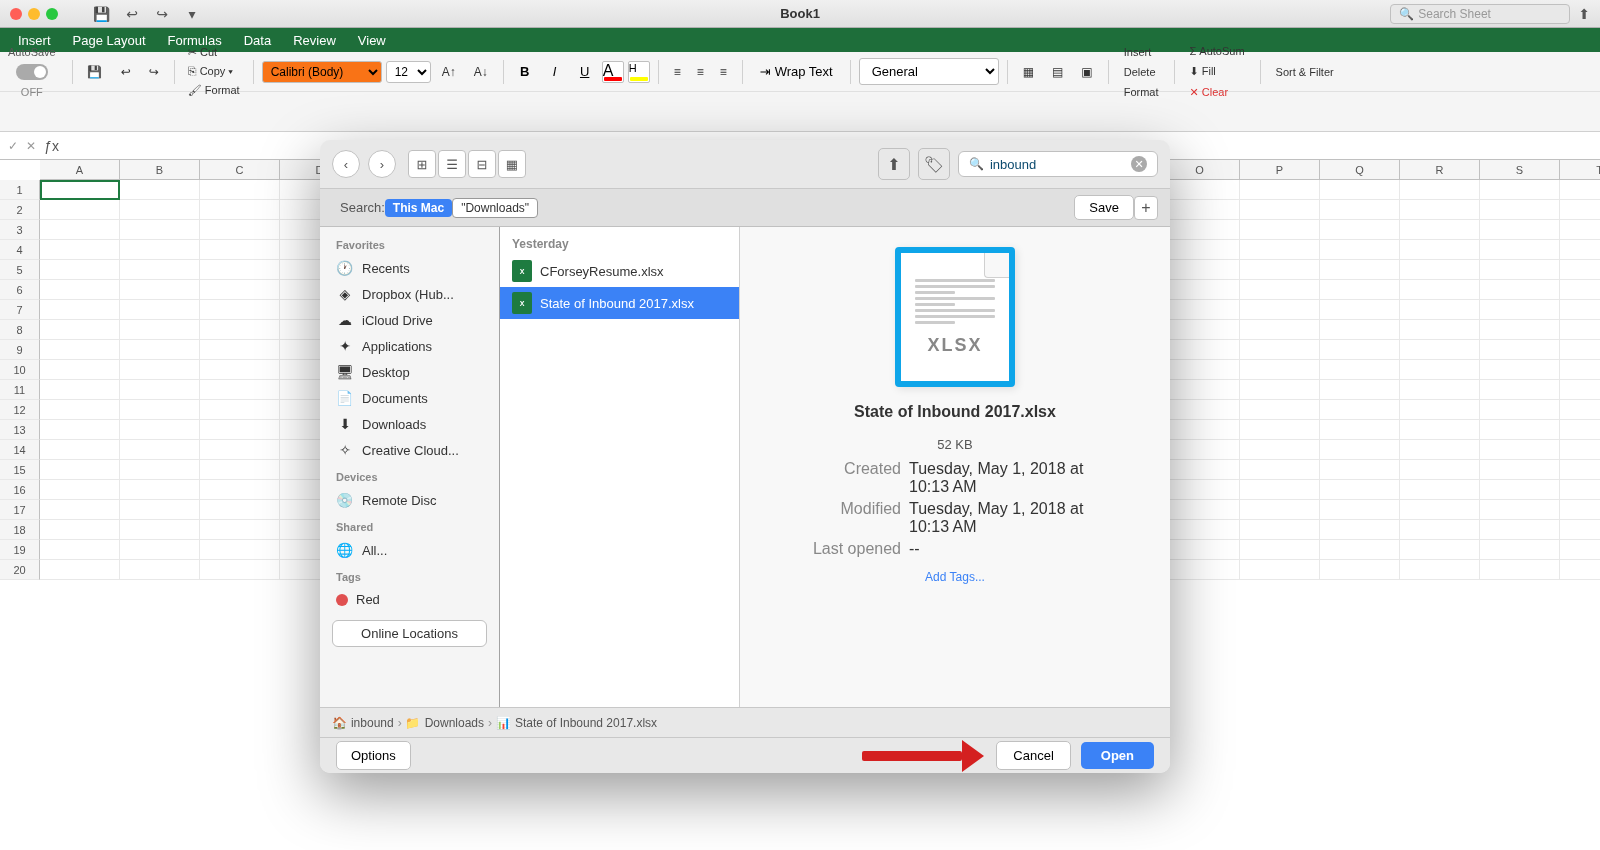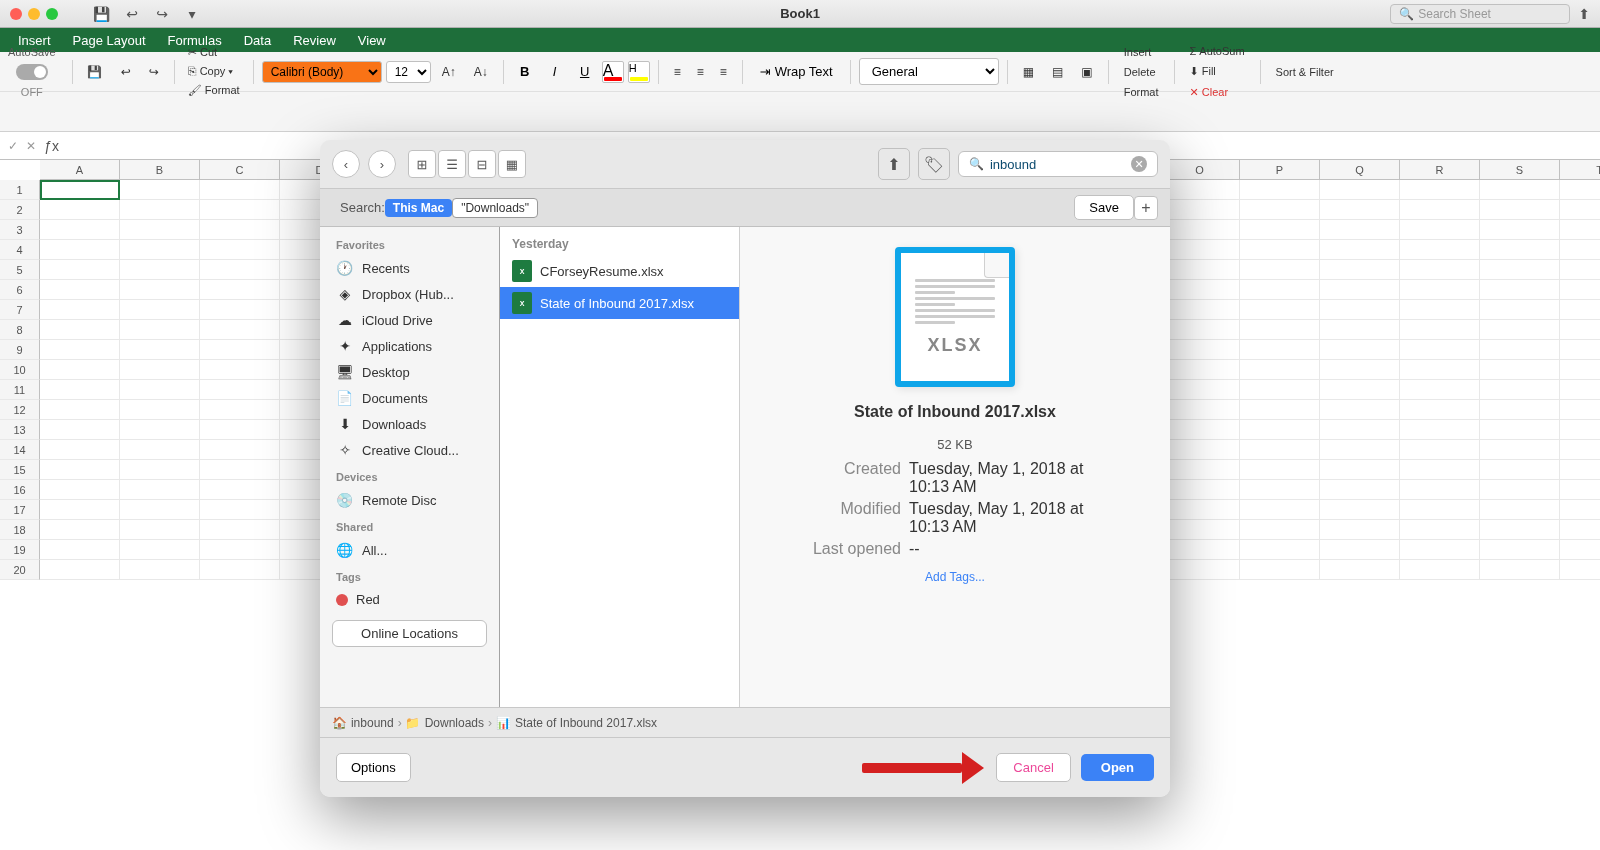--- a/index.html
+++ b/index.html
@@ -603,21 +603,21 @@
     .breadcrumb-item {
       display: flex;
       align-items: center;
       gap: 4px;
     }
     .breadcrumb-sep { color: #999; }
     .breadcrumb-icon { font-size: 12px; }
 
     
     .dialog-footer {
-      height: 60px;
+      height: 36px;
       background: #e8e8e8;
       border-top: 1px solid #c8c8c8;
       display: flex;
       align-items: center;
       justify-content: space-between;
       padding: 0 16px;
     }
     .options-btn {
       background: #fff;
       border: 1px solid #c0c0c0;
@@ -632,21 +632,21 @@
       gap: 10px;
       position: relative;
     }
     .cancel-btn {
       background: #fff;
       border: 1px solid #c0c0c0;
       border-radius: 5px;
       padding: 6px 16px;
       font-size: 13px;
       cursor: pointer;
-      color: #ec4899;
+      color: #000000;
     }
     .open-btn {
       background: #3b82f6;
       color: #fff;
       border: none;
       border-radius: 5px;
       padding: 6px 20px;
       font-size: 13px;
       font-weight: 600;
       cursor: pointer;

